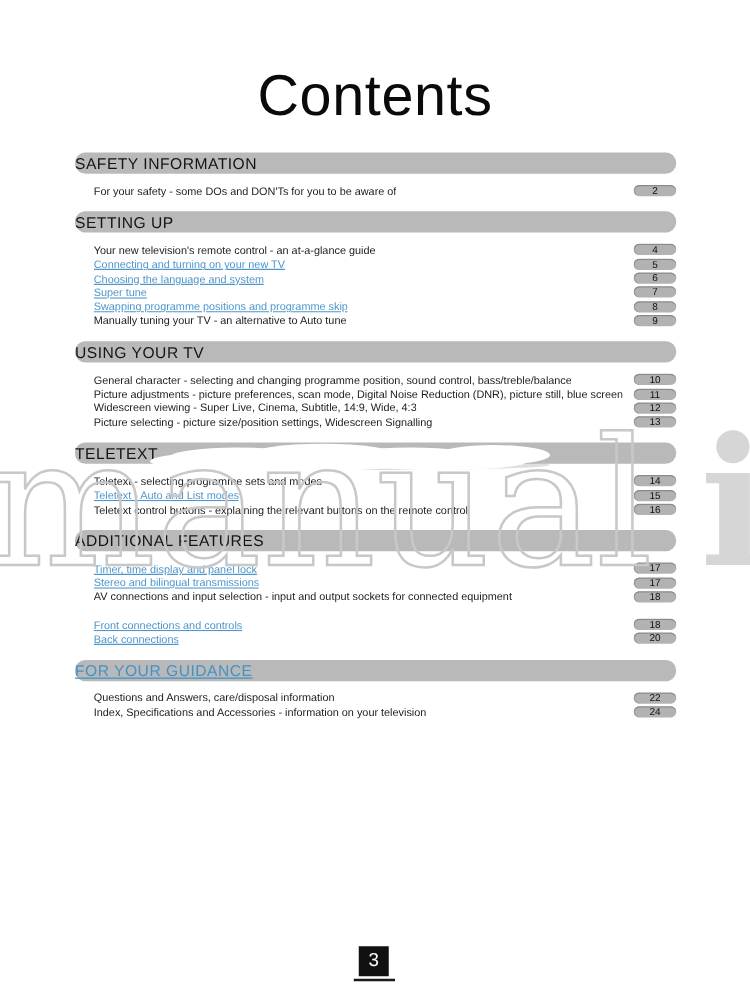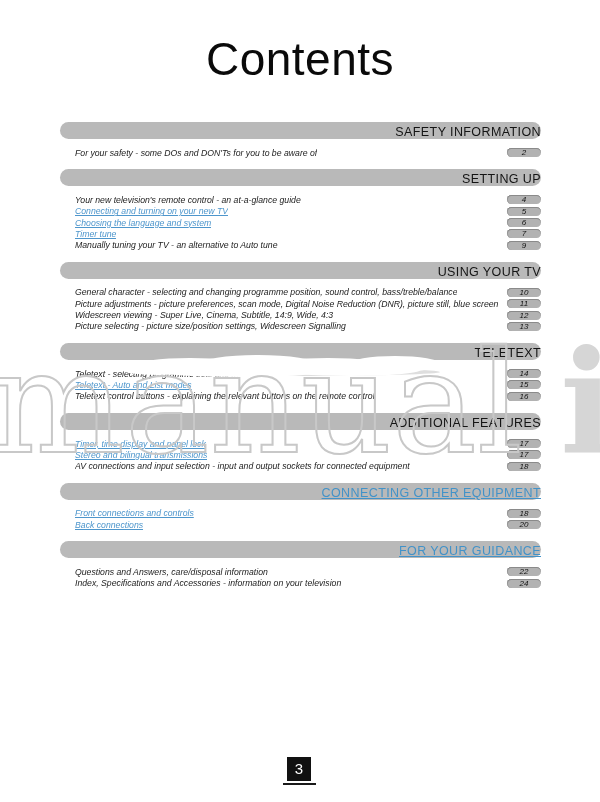--- a/index.html
+++ b/index.html
@@ -1,39 +1,39 @@
 <!DOCTYPE html>
 <html><head>
 <meta charset="utf-8">
 <style>
   html,body { margin:0; padding:0; }
   body {
     width:600px; height:802px; background:#ffffff; position:relative;
     overflow:hidden; font-family:"Liberation Sans", sans-serif;
   }
   .page-title {
-    margin:0; padding-top:36px; text-align:center;
+    margin:0; padding-top:53px; text-align:center;
     font-size:46px; font-weight:400; line-height:1; color:#0a0a0a;
     letter-spacing:0.5px;
   }
   .toc { position:absolute; left:60px; top:122px; width:481px; z-index:1; }
   .section { margin-bottom:11px; }
   .bar {
-    height:17px; background:#b9b9b9; border-radius:9px; text-align:right;
+    height:17px; background:#b9b9b9; border-radius:9px; text-align:left;
     margin-bottom:8px;
   }
   .bar-title {
     font-size:12.5px; line-height:17px; color:#141414; letter-spacing:0.4px;
   }
   .section.link-header .bar-title {
     color:#4292c8; text-decoration:underline;
   }
   .row {
     display:flex; align-items:center; justify-content:space-between;
-    height:11.3px; padding-left:15px;font-style:italic;
+    height:11.3px; padding-left:15px;
   }
   .row .label {
     font-size:8.7px; color:#1c1c1c; white-space:nowrap; overflow:hidden;
   }
   .row.link .label { color:#4e96cc; text-decoration:underline; }
   .badge {
     flex:none; width:34px; height:9px; background:#b2b2b2; border-radius:5px;
     box-shadow: inset 0 1px 0 #8a8a8a, inset 1px 0 0 #9c9c9c;
     font-size:8px; line-height:9.5px; text-align:center; color:#111;
   }
@@ -83,24 +83,28 @@
     <span class="label">Connecting and turning on your new TV</span>
     <span class="badge">5</span>
   </div>
 
   <div class="row link">
     <span class="label">Choosing the language and system</span>
     <span class="badge">6</span>
   </div>
 
   <div class="row link">
-    <span class="label">Timer tune</span>
+    <span class="label">Super tune</span>
     <span class="badge">7</span>
   </div>
 
+  <div class="row link">
+    <span class="label">Swapping programme positions and programme skip</span>
+    <span class="badge">8</span>
+  </div>
 
   <div class="row">
     <span class="label">Manually tuning your TV - an alternative to Auto tune</span>
     <span class="badge">9</span>
   </div>
 </div>
   </div>
 
   <div class="section">
     <div class="bar">
@@ -167,23 +171,20 @@
   </div>
 
   <div class="row">
     <span class="label">AV connections and input selection - input and output sockets for connected equipment</span>
     <span class="badge">18</span>
   </div>
 </div>
   </div>
 
   <div class="section link-header">
-    <div class="bar">
-      <span class="bar-title">CONNECTING OTHER EQUIPMENT</span>
-    </div>
     <div class="rows">
   <div class="row link">
     <span class="label">Front connections and controls</span>
     <span class="badge">18</span>
   </div>
 
   <div class="row link">
     <span class="label">Back connections</span>
     <span class="badge">20</span>
   </div>

